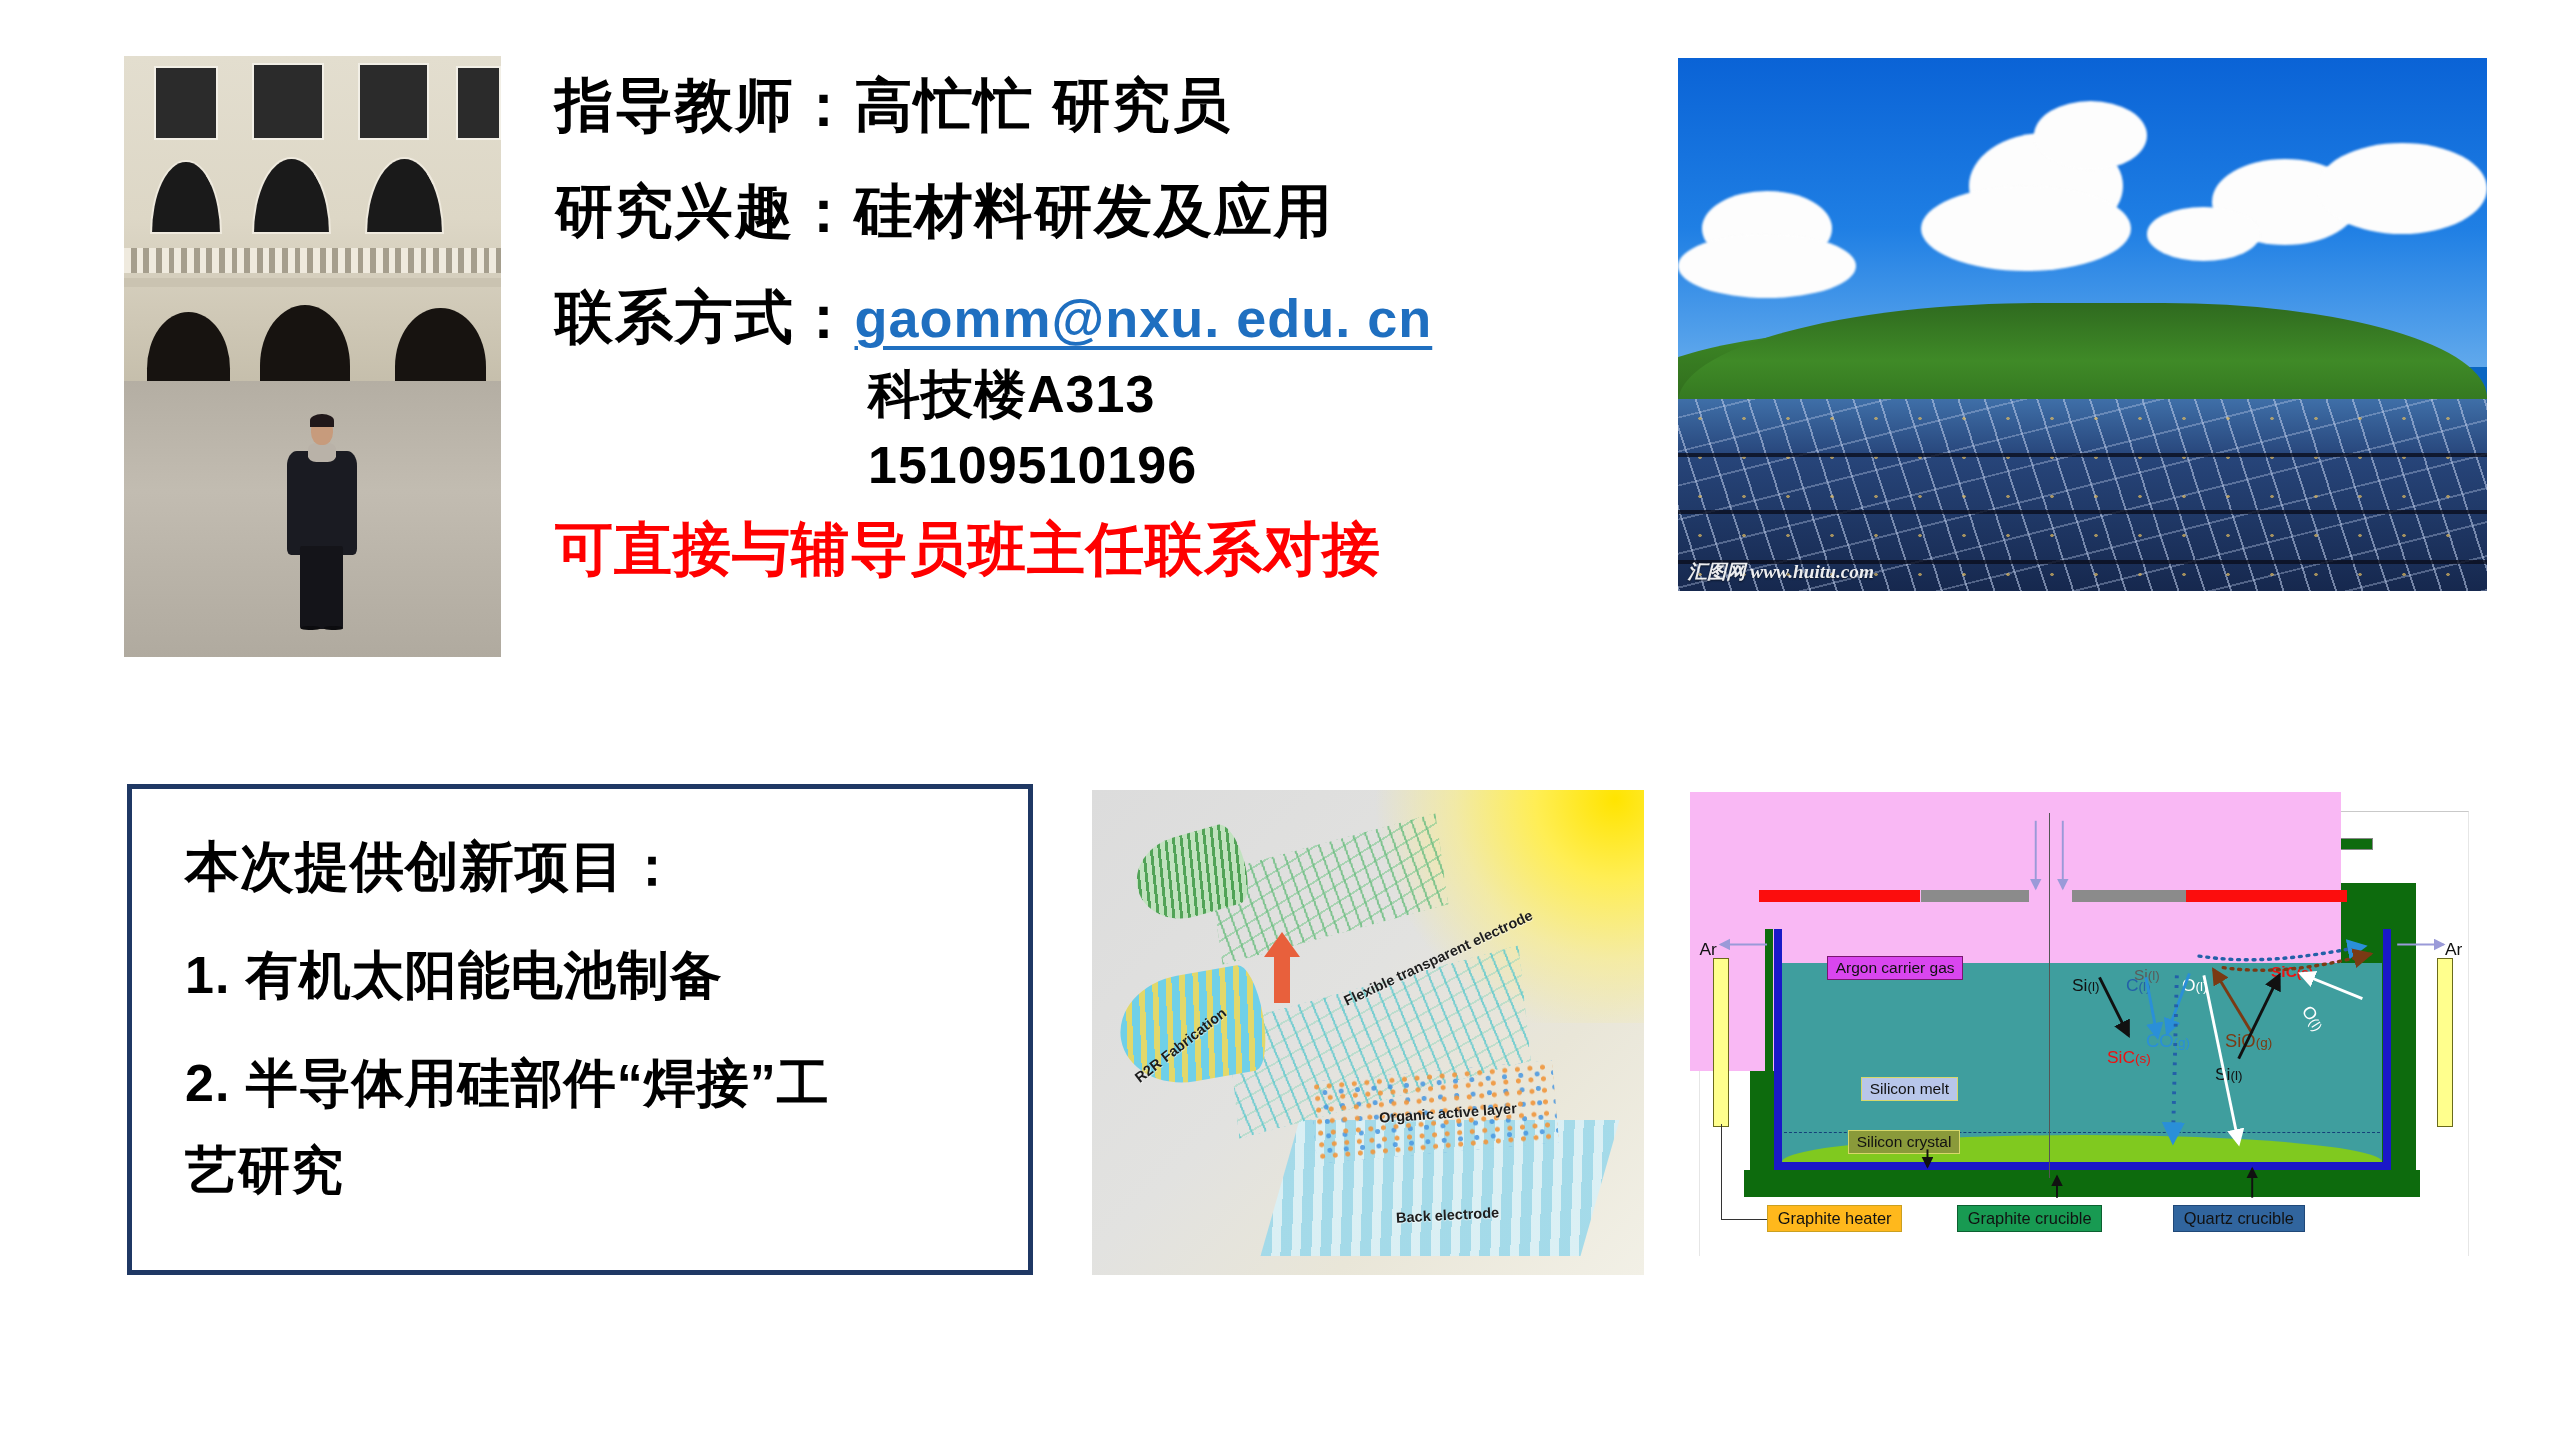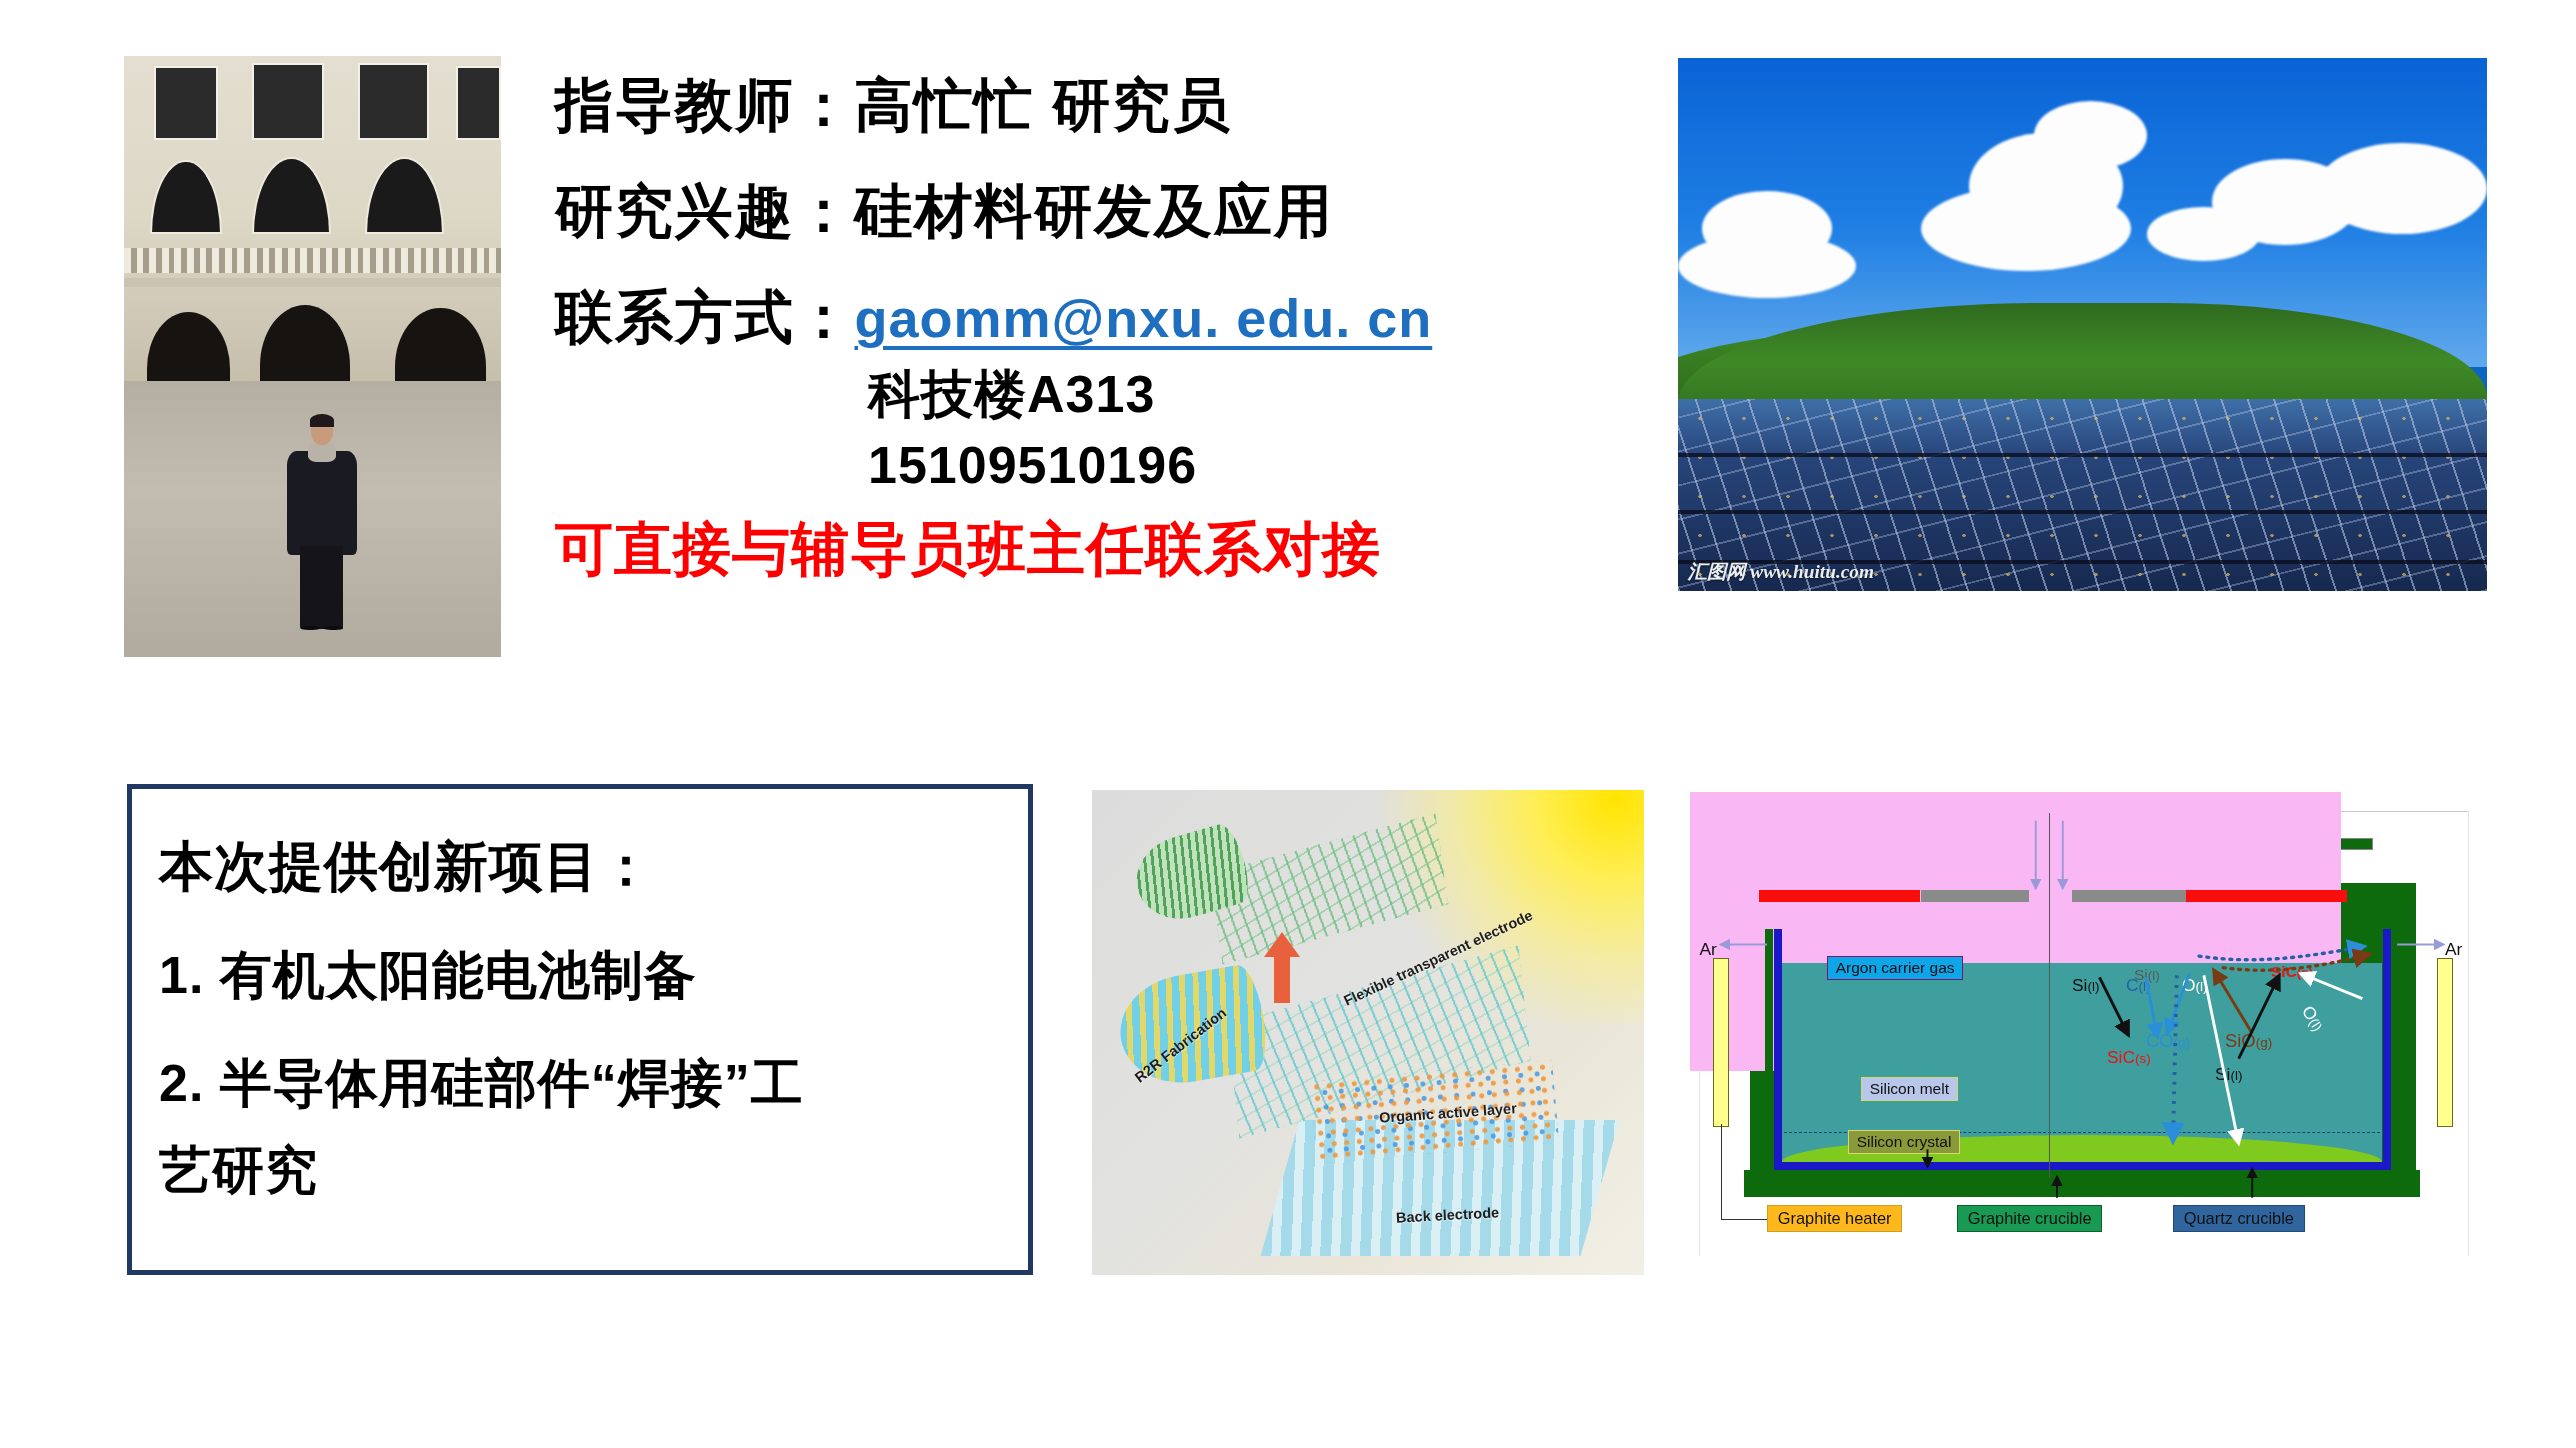--- a/index.html
+++ b/index.html
@@ -64,21 +64,21 @@
     background-image:radial-gradient(circle, rgba(226,188,96,.85) 1.5px, rgba(0,0,0,0) 1.9px);
     background-size:44px 39px;opacity:.8;}
   .rowsep{position:absolute;left:0;width:100%;height:3.9px;background:rgba(10,14,30,.8);}
   .wmk{position:absolute;left:9.7px;bottom:5.8px;color:rgba(255,255,255,.92);
        font-family:"Liberation Serif","DejaVu Serif",serif;font-style:italic;font-weight:700;
        font-size:19.3px;text-shadow:0 1px 1.9px rgba(0,0,0,.6);margin-top:15px;}
 
   
   .projbox{position:absolute;left:127px;top:784px;width:906px;height:491px;
     border:5.8px solid #1f3864;box-sizing:border-box;background:#fff;}
-  .projinner{padding:33px 0 0 27px;}
+  .projinner{padding:33px 0 0 53px;}
   .proj-t{font-size:54px;line-height:89px;font-weight:700;color:#000;letter-spacing:1px;white-space:nowrap;}
   .proj-i{font-size:52px;line-height:87px;font-weight:700;color:#000;letter-spacing:1px;margin-top:21px;white-space:nowrap;}
   .proj-i2{font-size:52px;line-height:87px;font-weight:700;color:#000;letter-spacing:1px;margin-top:21px;}
 
   
   .orgcell{position:absolute;left:1092px;top:790px;width:552px;height:485px;overflow:hidden;
     background:linear-gradient(135deg,#dcdcdc 0%,#e2e2e0 45%,#e9e6d8 70%,#f2f0e6 100%);}
   .sunglow{position:absolute;right:-14%;top:-16%;width:64%;height:64%;
     background:radial-gradient(circle at 70% 28%, #ffe400 0%, #ffee55 24%, rgba(255,240,120,.55) 48%, rgba(255,255,255,0) 72%);}
   .roll-top{position:absolute;left:8%;top:9%;width:20%;height:17%;
@@ -134,21 +134,21 @@
   .cz-crys{position:absolute;left:100px;top:351px;width:600px;height:27px;background:#80c91f;
      border-radius:50% 50% 0 0 / 27px 27px 0 0;}
   .cz-dash{position:absolute;left:102px;top:348px;width:596px;border-top:1.9px dashed #14407a;}
   .cz-base{position:absolute;left:62px;top:386px;width:676px;height:27px;background:#0d6b0d;}
   .cz-centerline{position:absolute;left:367px;top:29px;width:1px;height:365px;background:#555;}
   .cz-heat-l{position:absolute;left:31px;top:174px;width:16.4px;height:169px;background:#ffff8d;border:1px solid #6a6a1a;box-sizing:border-box;}
   .cz-heat-r{position:absolute;left:755px;top:174px;width:16.4px;height:169px;background:#ffff8d;border:1px solid #6a6a1a;box-sizing:border-box;}
   .cz-lead{position:absolute;border-left:1.4px solid #333;border-bottom:1.4px solid #333;}
   .cz-lab{position:absolute;font-size:15.5px;color:#111;white-space:nowrap;}
   .cz-tag{position:absolute;font-size:15.5px;padding:1.9px 7.7px;border:1px solid #c9c96a;white-space:nowrap;color:#111;}
-  .tag-argon{background:#0ea5e9;color:#111;border-color:#7a1670;}
+  .tag-argon{background:#d946ef;color:#111;border-color:#7a1670;}
   .tag-melt{background:#b8c6ea;border-color:#d8d86a;}
   .tag-crys{background:#8a9a3a;border-color:#d8d86a;}
   .bl-heater{position:absolute;background:#ffb81c;border:1px solid #caa020;color:#111;font-size:16.4px;padding:2.9px 9.7px;white-space:nowrap;}
   .bl-gcruc{position:absolute;background:#189a52;border:1px solid #0c6030;color:#111;font-size:16.4px;padding:2.9px 9.7px;white-space:nowrap;}
   .bl-qcruc{position:absolute;background:#31659e;border:1px solid #204878;color:#111;font-size:16.4px;padding:2.9px 9.7px;white-space:nowrap;}
   .cz-sm{font-size:13.5px;}
   .c-red{color:#ee1111;} .c-blue{color:#2a8fd8;} .c-brown{color:#7a3a14;}
   .c-white{color:#ffffff;} .c-dblue{color:#2360a8;} .c-gray{color:#5a5a5a;}
 </style>
 </head>

